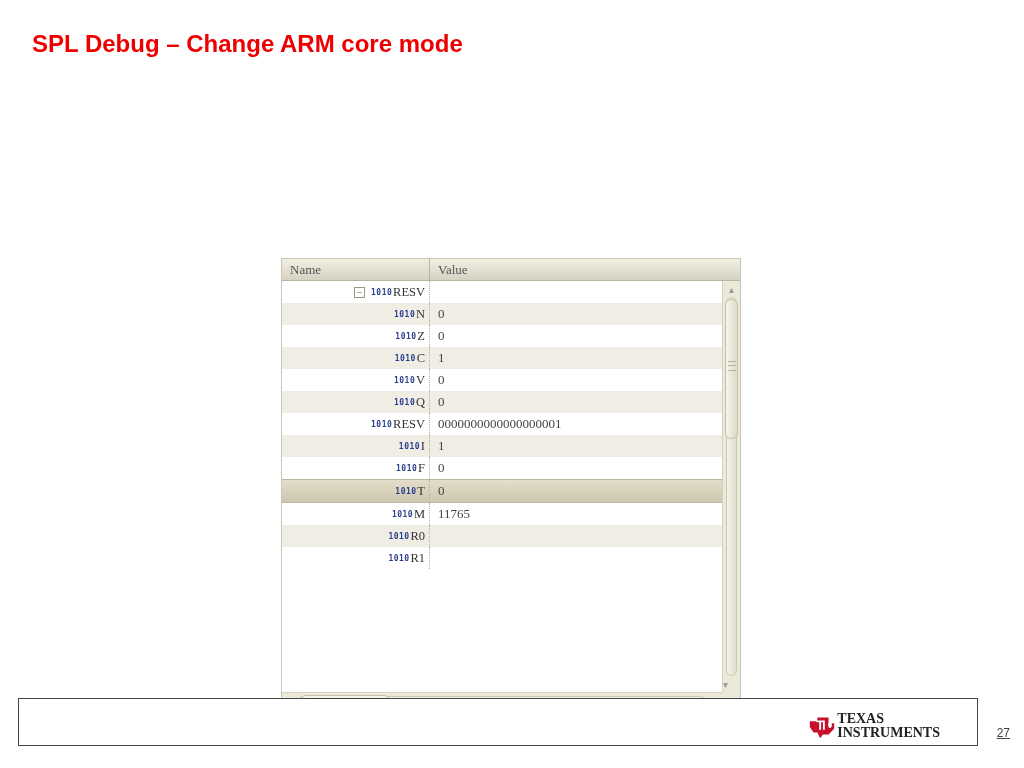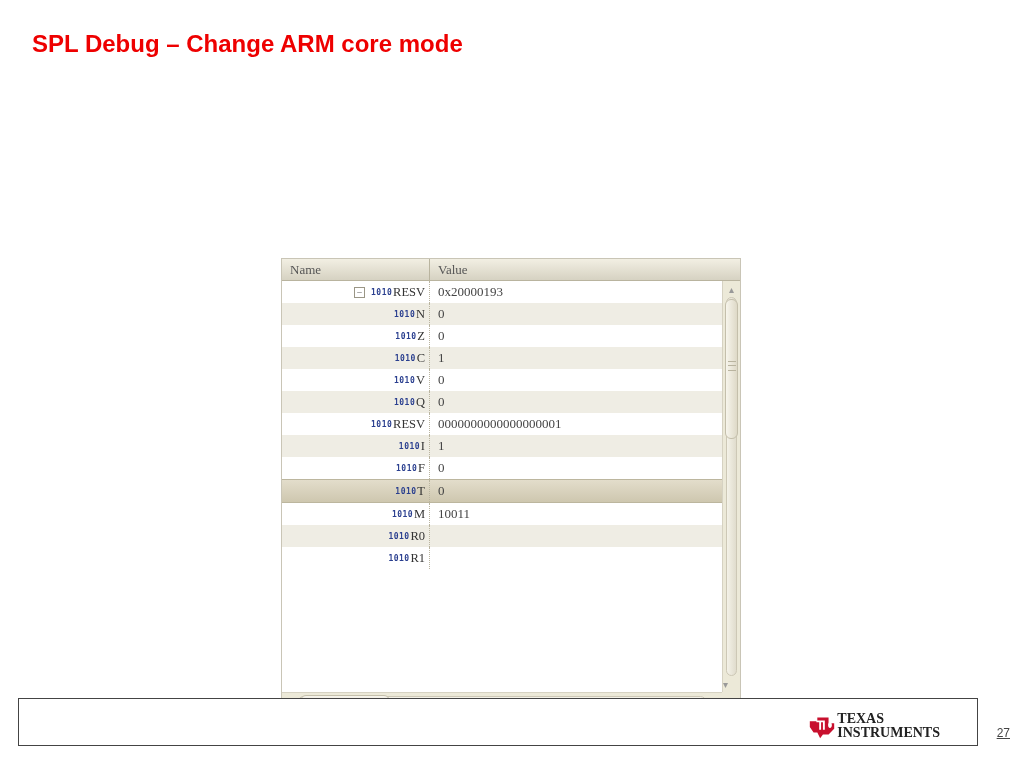--- a/index.html
+++ b/index.html
@@ -273,21 +273,20 @@
     <div class="col-name">Name</div>
     <div class="col-value">Value</div>
   </div>
   <div class="reg-body" id="reg-body">
       <div class="reg-row even">
         <div class="cell-name">
           <span class="tree-toggle">−</span>
           <span class="reg-icon"></span>
           <span class="lbl">RESV</span>
         </div>
-        <div class="cell-value">0x20000193</div>
       </div>
       <div class="reg-row odd">
         <div class="cell-name">
           <span class="reg-icon"></span>
           <span class="lbl">N</span>
         </div>
         <div class="cell-value">0</div>
       </div>
       <div class="reg-row even">
         <div class="cell-name">
@@ -343,21 +342,21 @@
           <span class="reg-icon"></span>
           <span class="lbl">T</span>
         </div>
         <div class="cell-value">0</div>
       </div>
       <div class="reg-row even">
         <div class="cell-name">
           <span class="reg-icon"></span>
           <span class="lbl">M</span>
         </div>
-        <div class="cell-value">10011</div>
+        <div class="cell-value">11765</div>
       </div>
       <div class="reg-row odd">
         <div class="cell-name">
           <span class="reg-icon"></span>
           <span class="lbl">R0</span>
         </div>
       </div>
       <div class="reg-row even">
         <div class="cell-name">
           <span class="reg-icon"></span>

